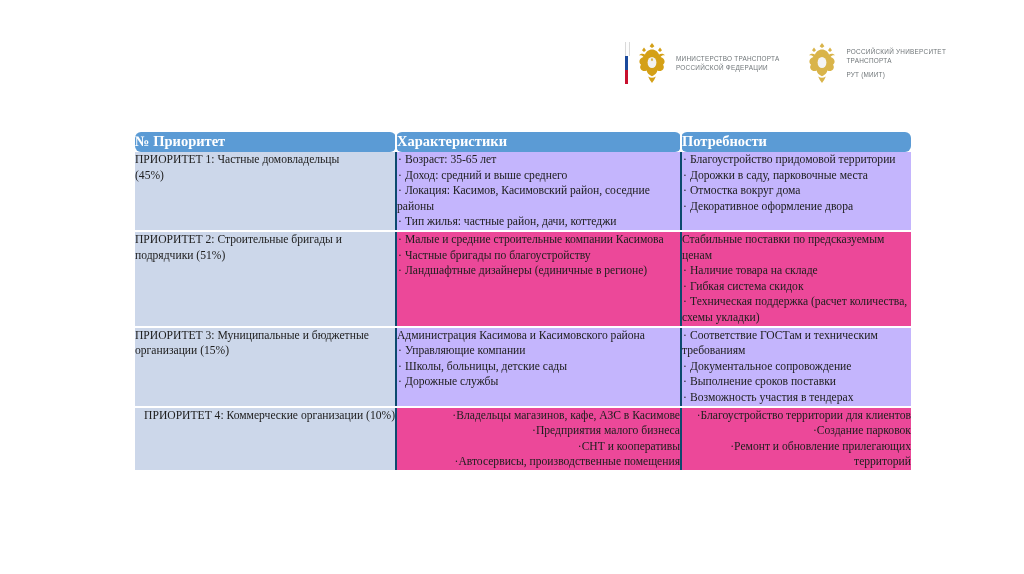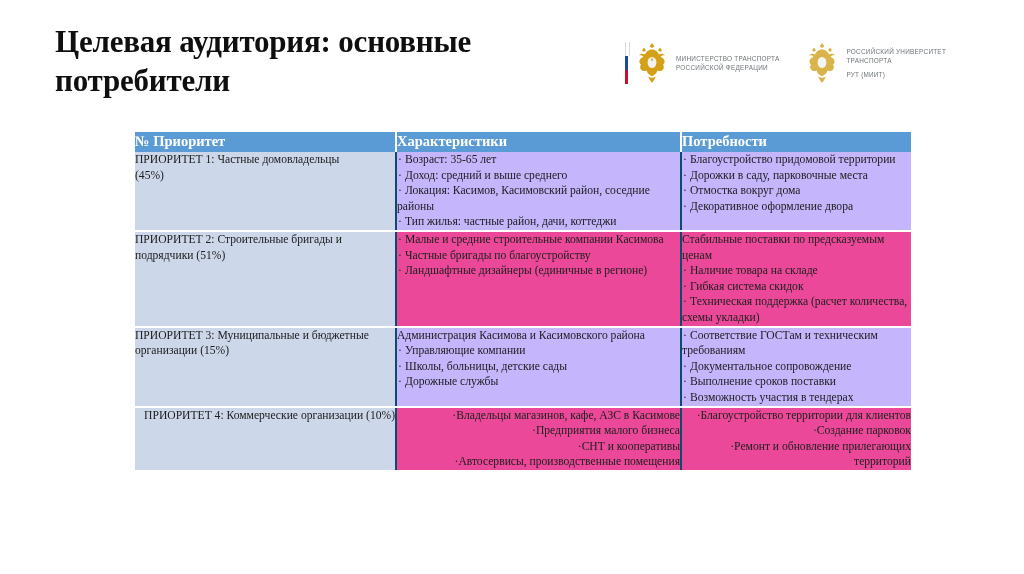--- a/index.html
+++ b/index.html
@@ -102,20 +102,21 @@
     background: #5b9bd5;
     color: #ffffff;
     font-family: "Liberation Serif", serif;
     font-weight: bold;
     font-size: 14.5px;
     line-height: 18px;
     text-align: left;
     padding: 5px 0 6px 9px;
     border-right: 2px solid #ffffff;
     height: 20px;
+    border-radius: 6px;
   }
   thead th:last-child { border-right: none; }
 
   tbody td {
     font-family: "Liberation Serif", serif;
     font-size: 11.6px;
     line-height: 15.6px;
     color: #202020;
     padding: 8px 10px 8px 9px;
     border-right: 2px solid #0c4a6e;
@@ -145,21 +146,20 @@
   .cell-line.plain { padding-left: 0; }
 
   .col1 { width: 261px; }
   .col2 { width: 285px; }
   .col3 { width: 230px; }
 </style>
 </head>
 <body>
 
 <div class="slide-header">
-  <div class="slide-title">Целевая аудитория: основные потребители</div>
 
   <div class="logo-bar">
 
     <div class="logo-block">
       <div class="flag-stripe">
         <i class="flag-white"></i>
           <i class="flag-blue"></i>
           <i class="flag-red"></i>
       </div>
       <div class="emblem">

